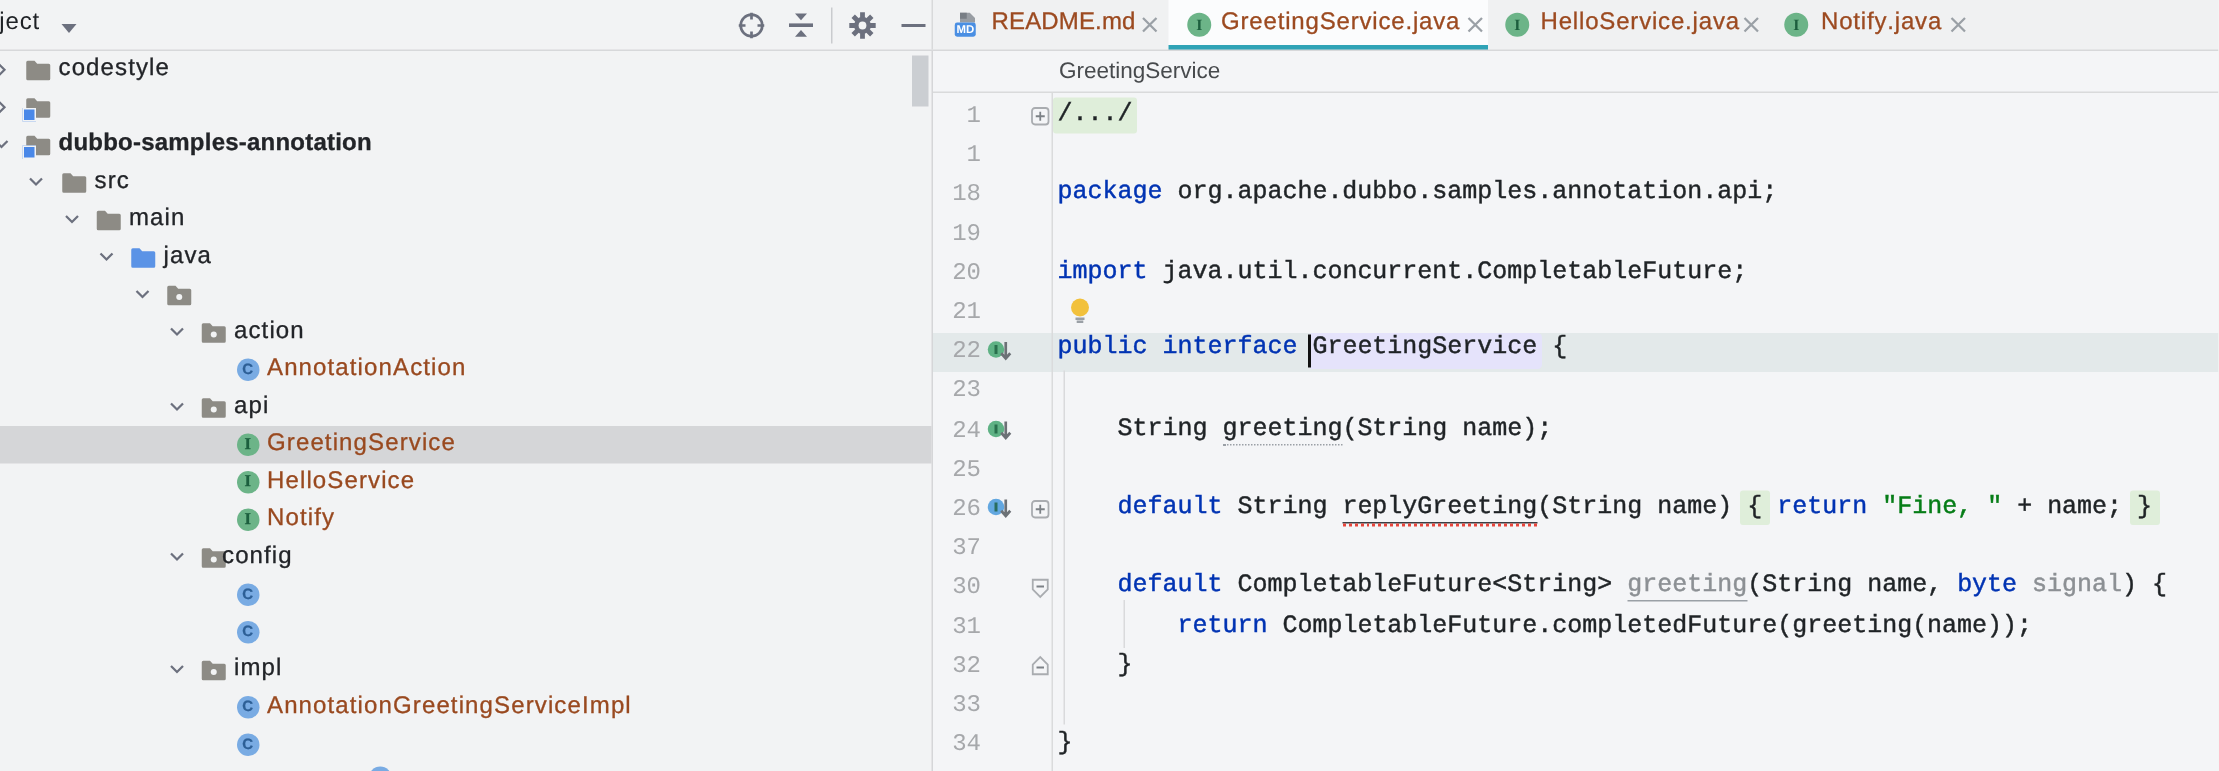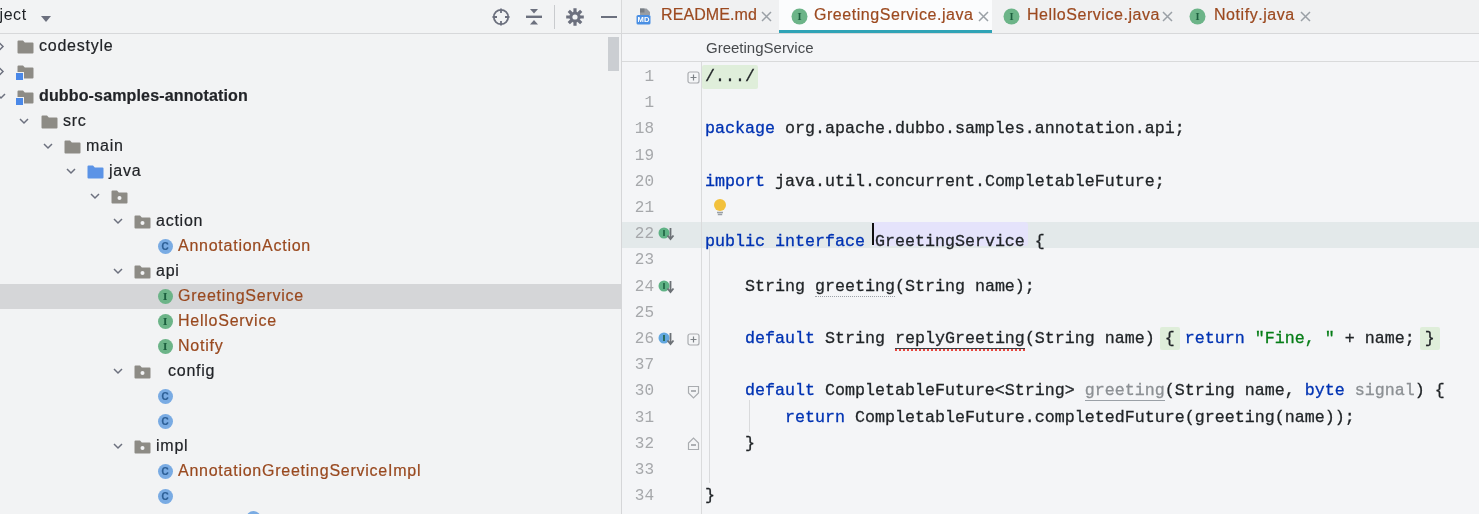--- a/index.html
+++ b/index.html
@@ -204,21 +204,21 @@
       <span class="lbl file" style="left:178px;">Notify</span>
     </div>
 <div class="abs trow" style="top:359px;">
       <svg class="abs" style="left:112px;top:7px;" width="12" height="11" viewBox="0 0 12 11">
         <path d="M2 3 L6 7 L10 3" fill="none" stroke="#6c707e" stroke-width="1.5"></path>
       </svg>
       <svg class="abs" style="left:134px;top:6px;" width="17" height="14" viewBox="0 0 17 14">
         <path d="M0.5 1.5 Q0.5 0.5 1.5 0.5 H6 L7.8 2.5 H15.5 Q16.5 2.5 16.5 3.5 V12.5 Q16.5 13.5 15.5 13.5 H1.5 Q0.5 13.5 0.5 12.5 Z" fill="#8d8b85"></path>
         <circle cx="8.5" cy="8" r="2" fill="#f2f3f4"></circle>
       </svg>
-      <span class="lbl" style="left:168px;">config</span>
+      <span class="lbl" style="left:148px;">config</span>
     </div>
 <div class="abs trow" style="top:384px;">
       <div class="circ cc" style="left:158px;">C</div>
     </div>
 <div class="abs trow" style="top:409px;">
       <div class="circ cc" style="left:158px;">C</div>
     </div>
 <div class="abs trow" style="top:434px;">
       <svg class="abs" style="left:112px;top:7px;" width="12" height="11" viewBox="0 0 12 11">
         <path d="M2 3 L6 7 L10 3" fill="none" stroke="#6c707e" stroke-width="1.5"></path>
@@ -259,21 +259,21 @@
 <div class="lnum" style="top:408.6px;">31</div>
 <div class="cline" style="top:404.6px;line-height:26.2px;">        <span class="kw">return</span> CompletableFuture.completedFuture(greeting(name));</div>
 <div class="lnum" style="top:434.8px;">32</div>
 <div class="cline" style="top:430.8px;line-height:26.2px;">    }</div>
 <div class="lnum" style="top:461.0px;">33</div>
 <div class="lnum" style="top:487.2px;">34</div>
 <div class="cline" style="top:483.2px;line-height:26.2px;">}</div>
 <div class="abs" style="left:702px;top:65.0px;width:56px;height:24px;background:#dfeeda;border-radius:2px;"></div>
 <div class="cline" style="top:64.0px;line-height:26.2px;">/.../</div>
 <div class="abs" style="left:872px;top:222.2px;width:156px;height:24px;background:#e5e3fb;border-radius:3px;"></div>
-<div class="cline" style="top:229px;line-height:26.2px;"><span class="kw">public interface</span> GreetingService <span>{</span></div>
+<div class="cline" style="top:219px;line-height:26.2px;"><span class="kw">public interface</span> GreetingService <span>{</span></div>
 <div class="abs" style="left:872px;top:223.2px;width:2px;height:22px;background:#111;"></div>
 <div class="cline" style="top:273.6px;line-height:26.2px;">    String <span style="border-bottom:1px dotted #9aa0a6;">greeting</span>(String name);</div>
 <div class="cline" style="top:326.0px;line-height:26.2px;">    <span class="kw">default</span> String <span style="border-bottom:1px solid #3a3f44;">replyGreeting</span>(String name) <span class="chip">{</span> <span class="kw">return</span> <span class="str">"Fine, "</span> + name; <span class="chip">}</span></div>
 <div class="abs" style="left:895px;top:348.5px;width:130px;height:2px;background:repeating-linear-gradient(90deg,#e8453c 0 2px,transparent 2px 4px);"></div>
 <div class="cline" style="top:378.4px;line-height:26.2px;">    <span class="kw">default</span> CompletableFuture&lt;String&gt; <span class="grey" style="border-bottom:1px solid #9aa0a6;">greeting</span>(String name, <span class="kw">byte</span> <span class="grey">signal</span>) {</div>
 <div class="abs" style="left:709px;top:247.4px;width:1px;height:236px;background:#d9dadc;"></div>
 <div class="abs" style="left:749px;top:399.6px;width:1px;height:32px;background:#d9dadc;"></div>
 <svg class="abs" style="left:712px;top:198px;" width="16" height="20" viewBox="0 0 16 20">
   <circle cx="8" cy="7" r="6" fill="#f2c13c"></circle>
   <path d="M5 14.5 H11 M5.8 16.5 H10.2" stroke="#9aa0a6" stroke-width="1.6"></path>

